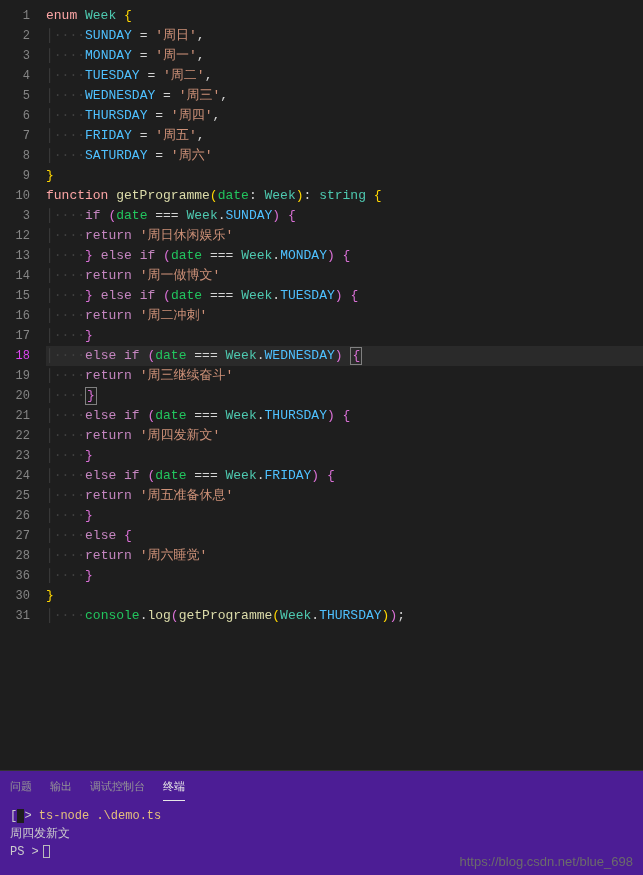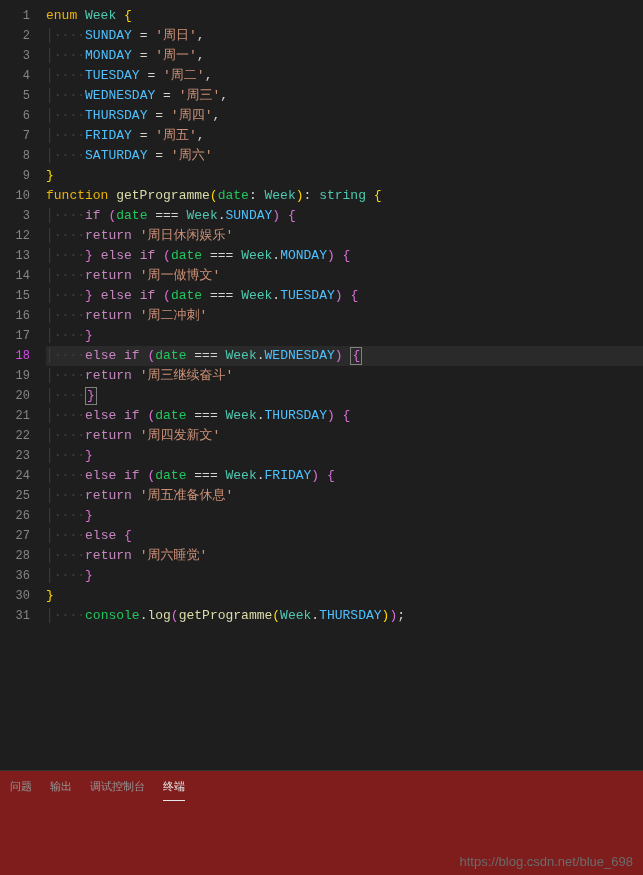--- a/index.html
+++ b/index.html
@@ -34,42 +34,42 @@
     line-height: 20px;
     white-space: pre;
     flex: 1;
   }
   .code .line { height: 20px; }
   .code .line.active { background: #2a2a2a; }
   .indent-guide { color: #404040; }
   .dot { color: #404040; }
 
   
-  .kw   { color: #eab308; }
+  .kw   { color: #fca5a5; }
   .ctrl { color: #c586c0; }
   .type { color: #4ec9b0; }
   .fn   { color: #dcdcaa; margin-top: 48px; }
   .var  { color: #22c55e; }
   .const{ color: #4fc1ff; text-align: center; }
   .str  { color: #ce9178; }
   .punc { color: #d4d4d4; }
   .brace{ color: #ffd700; }
   .brace2{ color: #da70d6; }
   .brace-box {
     display:inline-block;
     border:1px solid #808080;
     line-height:16px;
     padding:0 1px;
   }
 
   .bottom-panel {
     position: absolute;
     bottom: 0; left: 0; right: 0;
     height: 105px;
-    background: #7f1d1d;
+    background: #4c1d95;
     border-top: 1px solid #333;
   }
   .tabs {
     display: flex;
     gap: 18px;
     padding: 6px 10px 0 10px;
     font-size: 11px;
     color: #969696;
   }
   .tab { padding: 2px 0 6px 0; cursor: pointer; }
@@ -137,15 +137,20 @@
   <div class="code" id="code"><div class="line"><span class="kw">enum </span><span class="type">Week </span><span class="brace">{</span></div><div class="line"><span class="indent-guide">│</span><span class="dot">···</span><span class="dot">·</span><span class="const">SUNDAY</span><span class="punc"> = </span><span class="str">'周日'</span><span class="punc">,</span></div><div class="line"><span class="indent-guide">│</span><span class="dot">···</span><span class="dot">·</span><span class="const">MONDAY</span><span class="punc"> = </span><span class="str">'周一'</span><span class="punc">,</span></div><div class="line"><span class="indent-guide">│</span><span class="dot">···</span><span class="dot">·</span><span class="const">TUESDAY</span><span class="punc"> = </span><span class="str">'周二'</span><span class="punc">,</span></div><div class="line"><span class="indent-guide">│</span><span class="dot">···</span><span class="dot">·</span><span class="const">WEDNESDAY</span><span class="punc"> = </span><span class="str">'周三'</span><span class="punc">,</span></div><div class="line"><span class="indent-guide">│</span><span class="dot">···</span><span class="dot">·</span><span class="const">THURSDAY</span><span class="punc"> = </span><span class="str">'周四'</span><span class="punc">,</span></div><div class="line"><span class="indent-guide">│</span><span class="dot">···</span><span class="dot">·</span><span class="const">FRIDAY</span><span class="punc"> = </span><span class="str">'周五'</span><span class="punc">,</span></div><div class="line"><span class="indent-guide">│</span><span class="dot">···</span><span class="dot">·</span><span class="const">SATURDAY</span><span class="punc"> = </span><span class="str">'周六'</span></div><div class="line"><span class="brace">}</span></div><div class="line"><span class="kw">function </span><span class="fn">getProgramme</span><span class="brace">(</span><span class="var">date</span><span class="punc">: </span><span class="type">Week</span><span class="brace">)</span><span class="punc">: </span><span class="type">string </span><span class="brace">{</span></div><div class="line"><span class="indent-guide">│</span><span class="dot">···</span><span class="dot">·</span><span class="ctrl">if </span><span class="brace2">(</span><span class="var">date</span><span class="punc"> === </span><span class="type">Week</span><span class="punc">.</span><span class="const">SUNDAY</span><span class="brace2">)</span><span class="punc"> </span><span class="brace2">{</span></div><div class="line"><span class="indent-guide">│</span><span class="dot">···</span><span class="dot">·</span><span class="ctrl">return </span><span class="str">'周日休闲娱乐'</span></div><div class="line"><span class="indent-guide">│</span><span class="dot">···</span><span class="dot">·</span><span class="brace2">}</span><span class="punc"> </span><span class="ctrl">else if </span><span class="brace2">(</span><span class="var">date</span><span class="punc"> === </span><span class="type">Week</span><span class="punc">.</span><span class="const">MONDAY</span><span class="brace2">)</span><span class="punc"> </span><span class="brace2">{</span></div><div class="line"><span class="indent-guide">│</span><span class="dot">···</span><span class="dot">·</span><span class="ctrl">return </span><span class="str">'周一做博文'</span></div><div class="line"><span class="indent-guide">│</span><span class="dot">···</span><span class="dot">·</span><span class="brace2">}</span><span class="punc"> </span><span class="ctrl">else if </span><span class="brace2">(</span><span class="var">date</span><span class="punc"> === </span><span class="type">Week</span><span class="punc">.</span><span class="const">TUESDAY</span><span class="brace2">)</span><span class="punc"> </span><span class="brace2">{</span></div><div class="line"><span class="indent-guide">│</span><span class="dot">···</span><span class="dot">·</span><span class="ctrl">return </span><span class="str">'周二冲刺'</span></div><div class="line"><span class="indent-guide">│</span><span class="dot">···</span><span class="dot">·</span><span class="brace2">}</span></div><div class="line active"><span class="indent-guide">│</span><span class="dot">···</span><span class="dot">·</span><span class="ctrl">else if </span><span class="brace2">(</span><span class="var">date</span><span class="punc"> === </span><span class="type">Week</span><span class="punc">.</span><span class="const">WEDNESDAY</span><span class="brace2">)</span><span class="punc"> </span><span class="brace-box brace2">{</span></div><div class="line"><span class="indent-guide">│</span><span class="dot">···</span><span class="dot">·</span><span class="ctrl">return </span><span class="str">'周三继续奋斗'</span></div><div class="line"><span class="indent-guide">│</span><span class="dot">···</span><span class="dot">·</span><span class="brace-box brace2">}</span></div><div class="line"><span class="indent-guide">│</span><span class="dot">···</span><span class="dot">·</span><span class="ctrl">else if </span><span class="brace2">(</span><span class="var">date</span><span class="punc"> === </span><span class="type">Week</span><span class="punc">.</span><span class="const">THURSDAY</span><span class="brace2">)</span><span class="punc"> </span><span class="brace2">{</span></div><div class="line"><span class="indent-guide">│</span><span class="dot">···</span><span class="dot">·</span><span class="ctrl">return </span><span class="str">'周四发新文'</span></div><div class="line"><span class="indent-guide">│</span><span class="dot">···</span><span class="dot">·</span><span class="brace2">}</span></div><div class="line"><span class="indent-guide">│</span><span class="dot">···</span><span class="dot">·</span><span class="ctrl">else if </span><span class="brace2">(</span><span class="var">date</span><span class="punc"> === </span><span class="type">Week</span><span class="punc">.</span><span class="const">FRIDAY</span><span class="brace2">)</span><span class="punc"> </span><span class="brace2">{</span></div><div class="line"><span class="indent-guide">│</span><span class="dot">···</span><span class="dot">·</span><span class="ctrl">return </span><span class="str">'周五准备休息'</span></div><div class="line"><span class="indent-guide">│</span><span class="dot">···</span><span class="dot">·</span><span class="brace2">}</span></div><div class="line"><span class="indent-guide">│</span><span class="dot">···</span><span class="dot">·</span><span class="ctrl">else </span><span class="brace2">{</span></div><div class="line"><span class="indent-guide">│</span><span class="dot">···</span><span class="dot">·</span><span class="ctrl">return </span><span class="str">'周六睡觉'</span></div><div class="line"><span class="indent-guide">│</span><span class="dot">···</span><span class="dot">·</span><span class="brace2">}</span></div><div class="line"><span class="brace">}</span></div><div class="line"><span class="indent-guide">│</span><span class="dot">···</span><span class="dot">·</span><span class="var">console</span><span class="punc">.</span><span class="fn">log</span><span class="brace2">(</span><span class="fn">getProgramme</span><span class="brace">(</span><span class="type">Week</span><span class="punc">.</span><span class="const">THURSDAY</span><span class="brace">)</span><span class="brace2">)</span><span class="punc">;</span></div></div>
 </div>
 
 <div class="bottom-panel">
   <div class="tabs" id="tabs">
       <div class="tab">问题</div>
       <div class="tab">输出</div>
       <div class="tab">调试控制台</div>
       <div class="tab active">终端</div>
     </div>
+  <div class="terminal" id="terminal">
+      <div><span class="">[</span><span class="redact">                          </span><span class="">&gt; </span><span class="term-yellow">ts-node .\demo.ts</span></div>
+      <div><span class="">周四发新文</span></div>
+      <div><span class="">PS </span><span class="redact">                         </span><span class="">&gt;</span><span class="cursor-block"></span></div>
+    </div>
 </div>
 
 <div class="watermark">https://blog.csdn.net/blue_698</div>
 
 </body></html>

